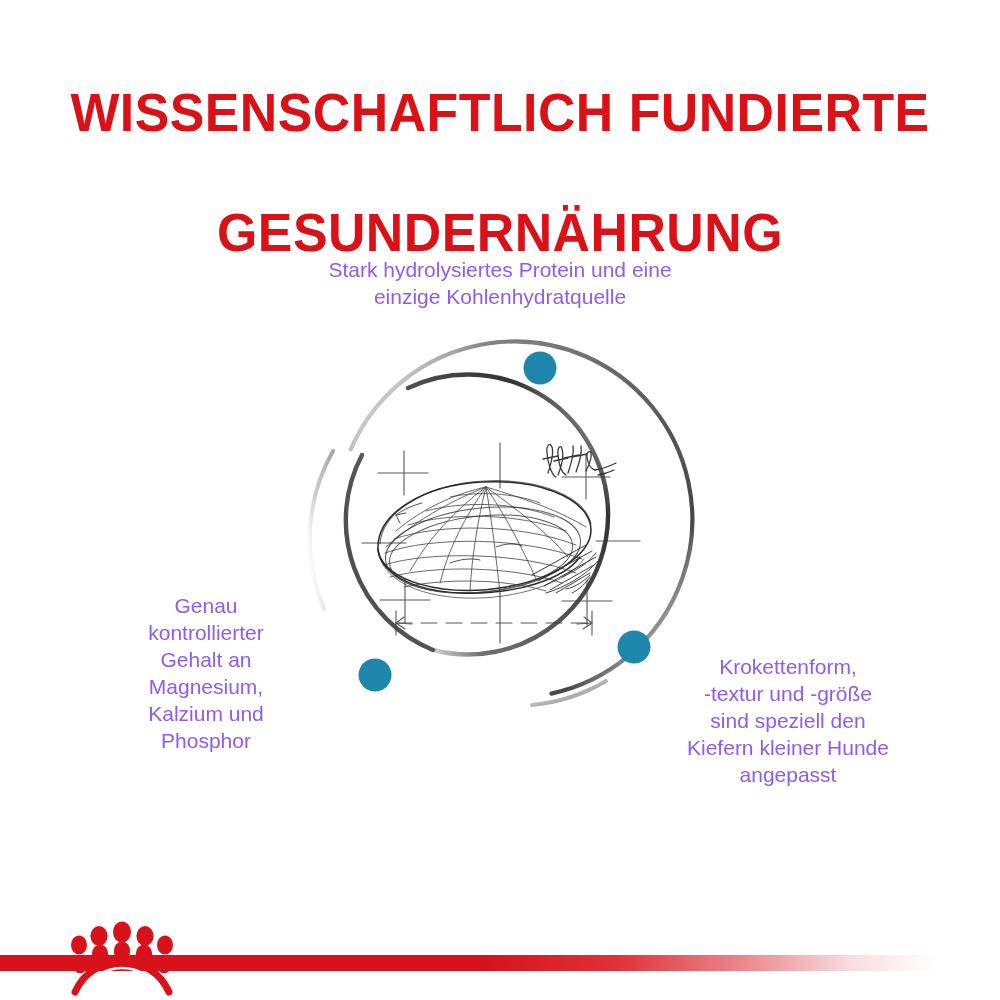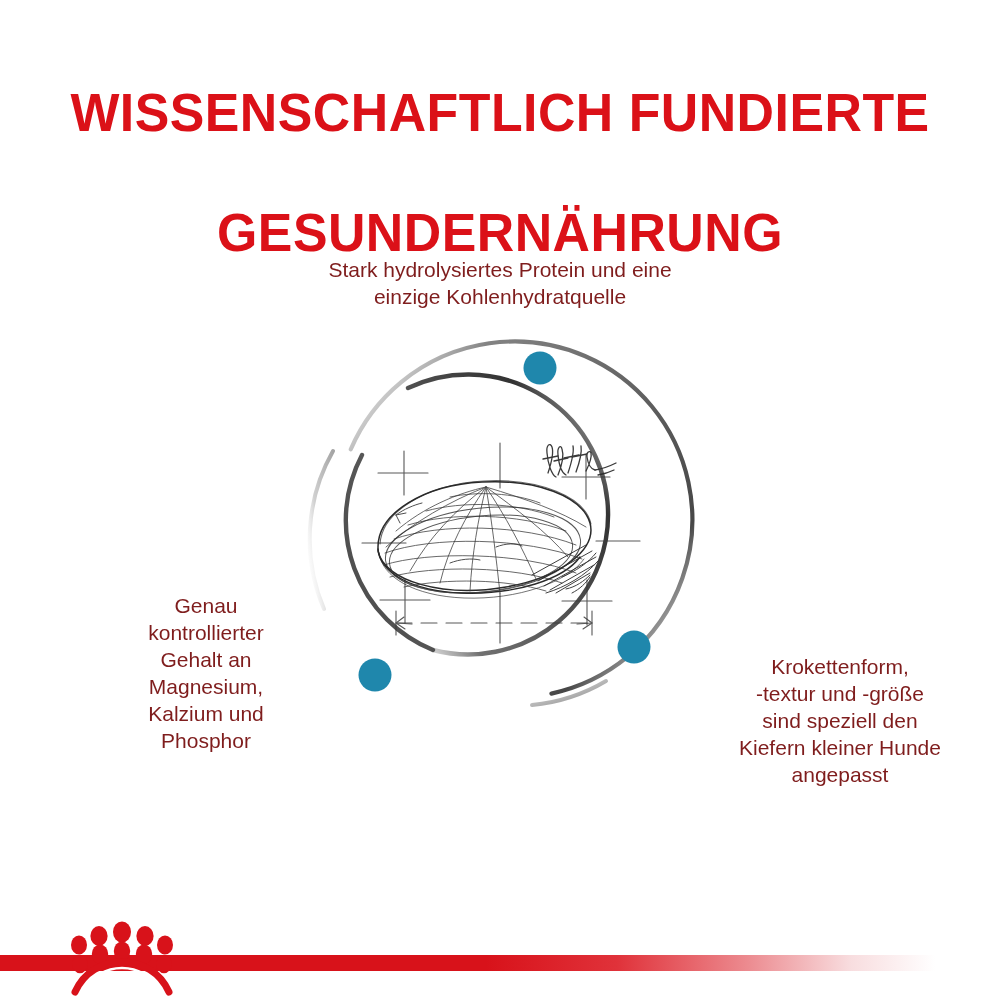--- a/index.html
+++ b/index.html
@@ -25,30 +25,30 @@
     letter-spacing:0.5px;
     transform:scaleX(0.96);
     transform-origin:50% 50%;
     white-space:pre-line;
   }
   .title .ln{display:block;}
 
   
   .callout{
     position:absolute;
-    color:#7f1d1d;
+    color:#8b5cf6;
     font-size:21px;
     line-height:27px;
     text-align:center;
     white-space:pre-line;
     font-weight:400;
   }
   #callout-top{ left:230px; top:256px; width:540px; }
   #callout-left{ left:76px; top:592px; width:260px; }
-  #callout-right{ left:704px; top:653px; width:272px; }
+  #callout-right{ left:652px; top:653px; width:272px; }
 
   
   .diagram{
     position:absolute;
     left:300px; top:325px;
     width:400px; height:400px;
   }
   .diagram svg{display:block;width:400px;height:400px;}
 
   

